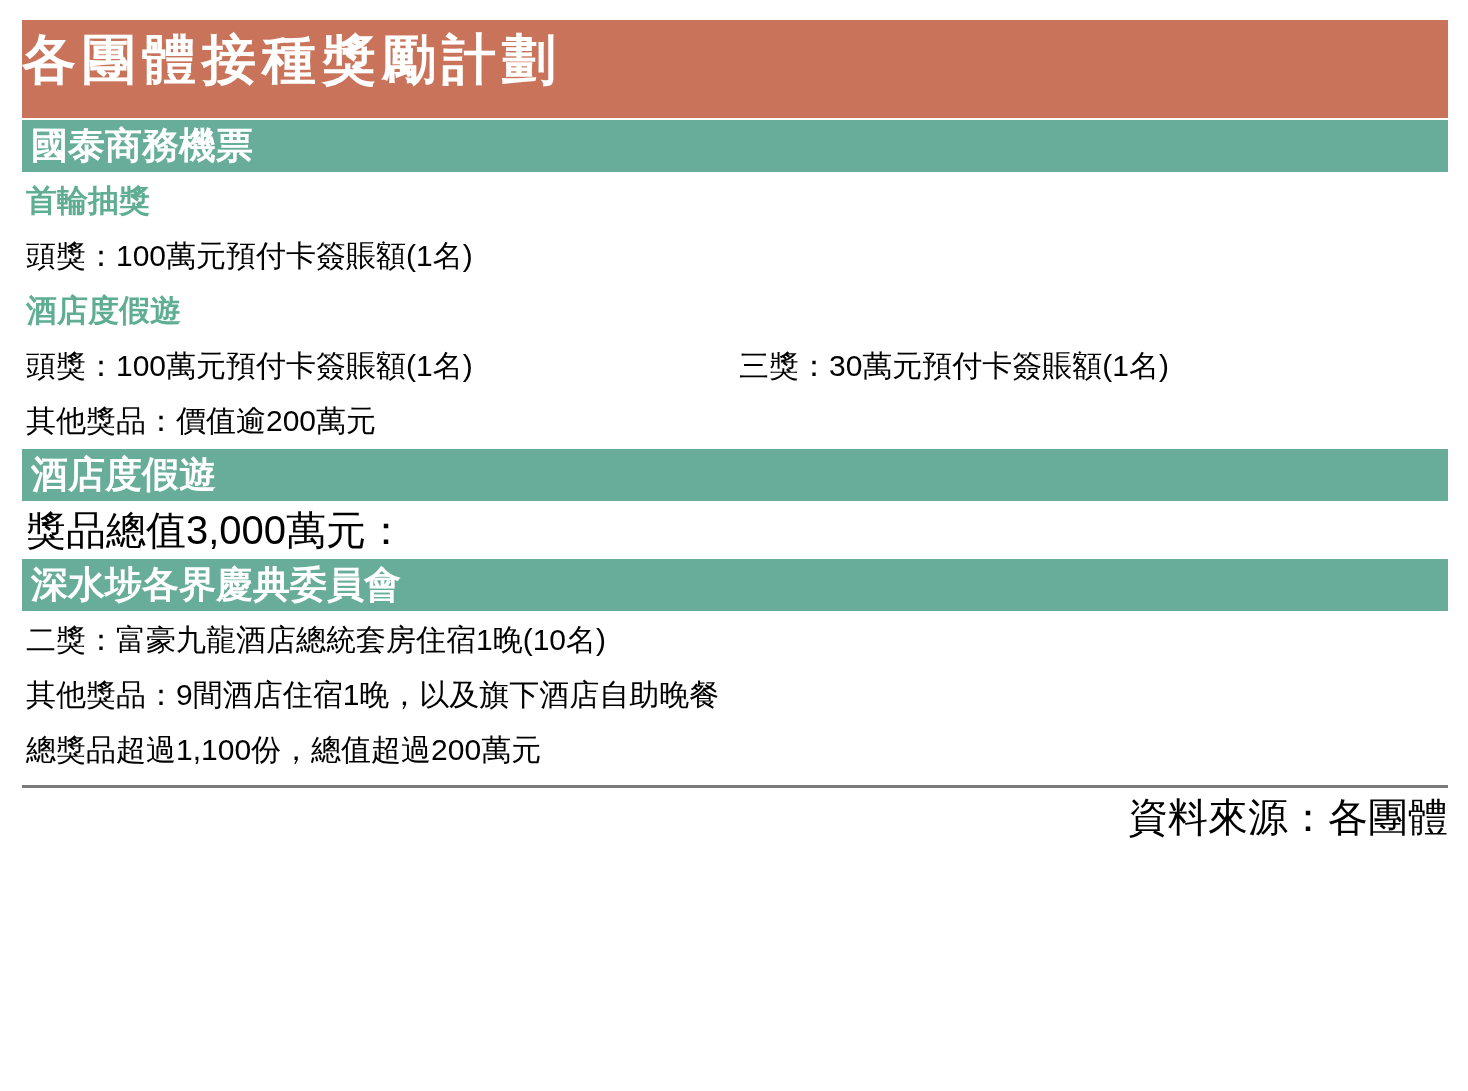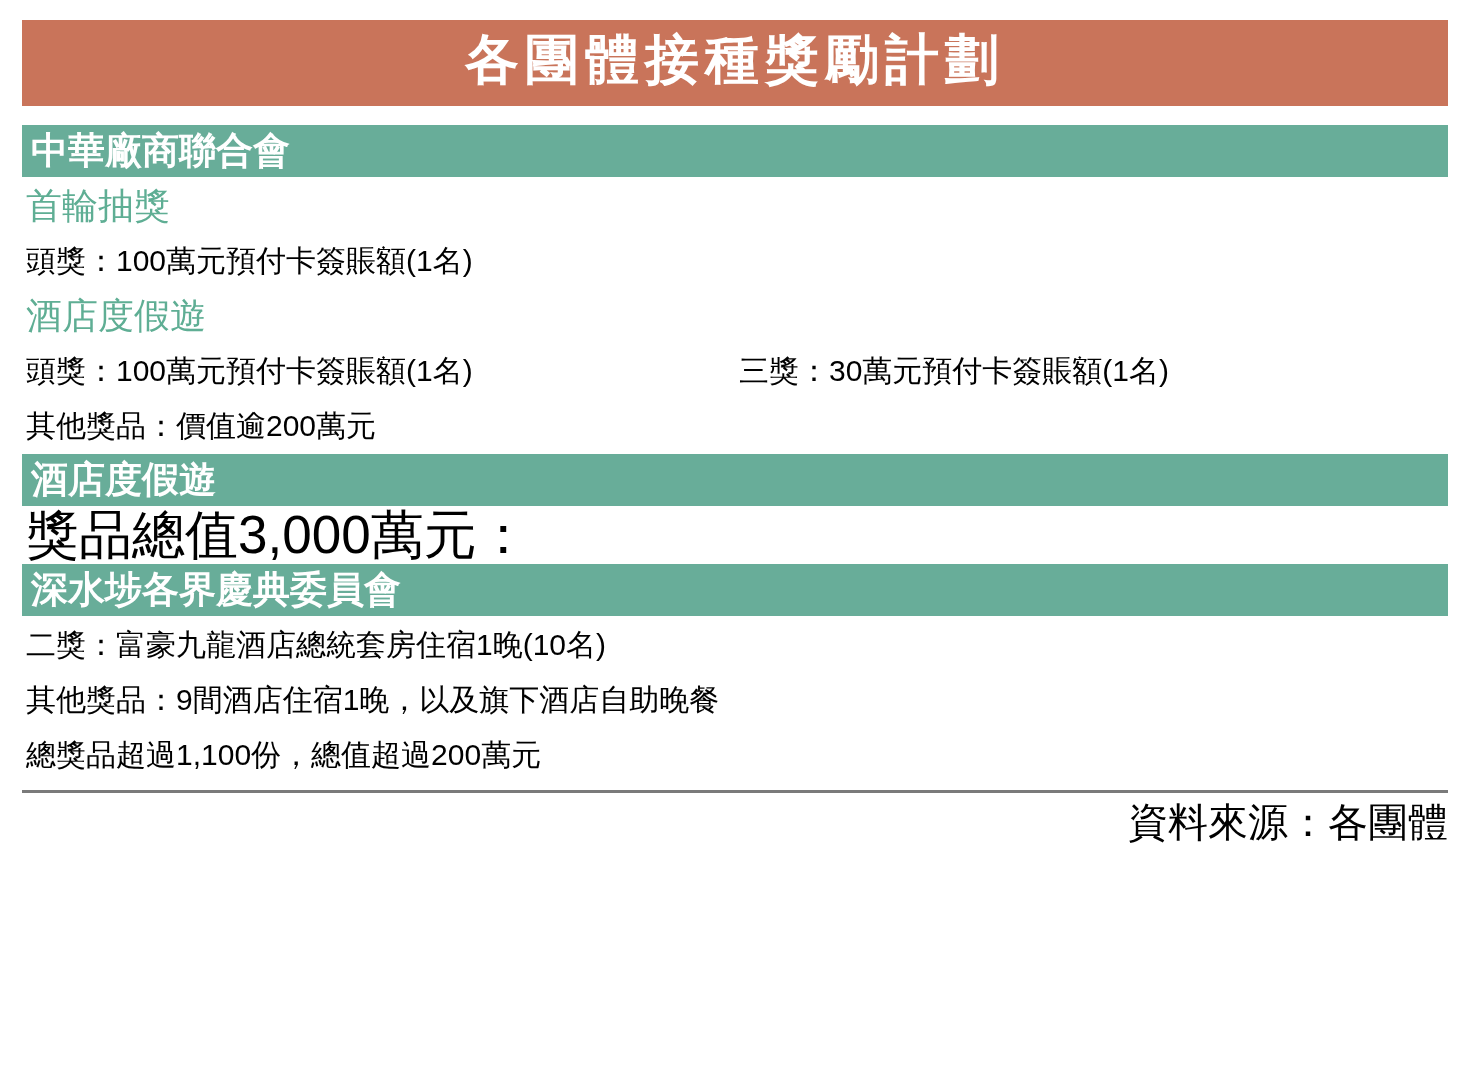--- a/index.html
+++ b/index.html
@@ -15,60 +15,60 @@
     color: #000000;
   }
   .page {
     box-sizing: border-box;
     width: 1468px;
     height: 1091px;
     padding: 20px 20px 0 22px;
   }
   .banner {
     background: #c9745a;
-    height: 86px;
+    height: 98px;
     line-height: 78px;
-    text-align: center;
+    text-align: left;
     color: #ffffff;
     font-size: 54px;
     font-weight: bold;
     letter-spacing: 6px;
-    margin-bottom: 19px;
+    margin-bottom: 2px;
   }
   .bar {
     background: #68ad99;
     height: 52px;
     line-height: 52px;
     padding-left: 9px;
     color: #ffffff;
     font-size: 37px;
     font-weight: bold;
     margin: 1px 0;
   }
   .subhead {
     color: #5fae94;
-    font-size: 36px;
-    font-weight: 400;
+    font-size: 31px;
+    font-weight: 700;
     line-height: 55px;
     padding-left: 4px;
   }
   .line {
     font-size: 30px;
     line-height: 55px;
     padding-left: 4px;
     white-space: nowrap;
   }
   .row2 {
     display: grid;
     grid-template-columns: 1fr 1fr;
   }
   .hang {
     display: flex;
     padding-left: 4px;
-    font-size: 53px;
+    font-size: 40px;
     line-height: 56px;
   }
   .hang-label {
     white-space: nowrap;
   }
   .hang-lines {
     flex: 1;
   }
   .hang-lines .pline {
     white-space: nowrap;
@@ -84,21 +84,21 @@
     padding-top: 3px;
   }
 </style>
 </head>
 <body>
 
 <div class="page">
 
   <div class="banner">各團體接種獎勵計劃</div>
 
-  <div class="bar">中華廠商聯合會</div>
+  <div class="bar">國泰商務機票</div>
 
   <div class="subhead">首輪抽獎</div>
   <div class="line">頭獎：100萬元預付卡簽賬額(1名)</div>
 
   <div class="subhead">酒店度假遊</div>
   <div class="row2">
     <div class="line">頭獎：100萬元預付卡簽賬額(1名)</div>
     <div class="line">三獎：30萬元預付卡簽賬額(1名)</div>
   </div>
   <div class="row2">

